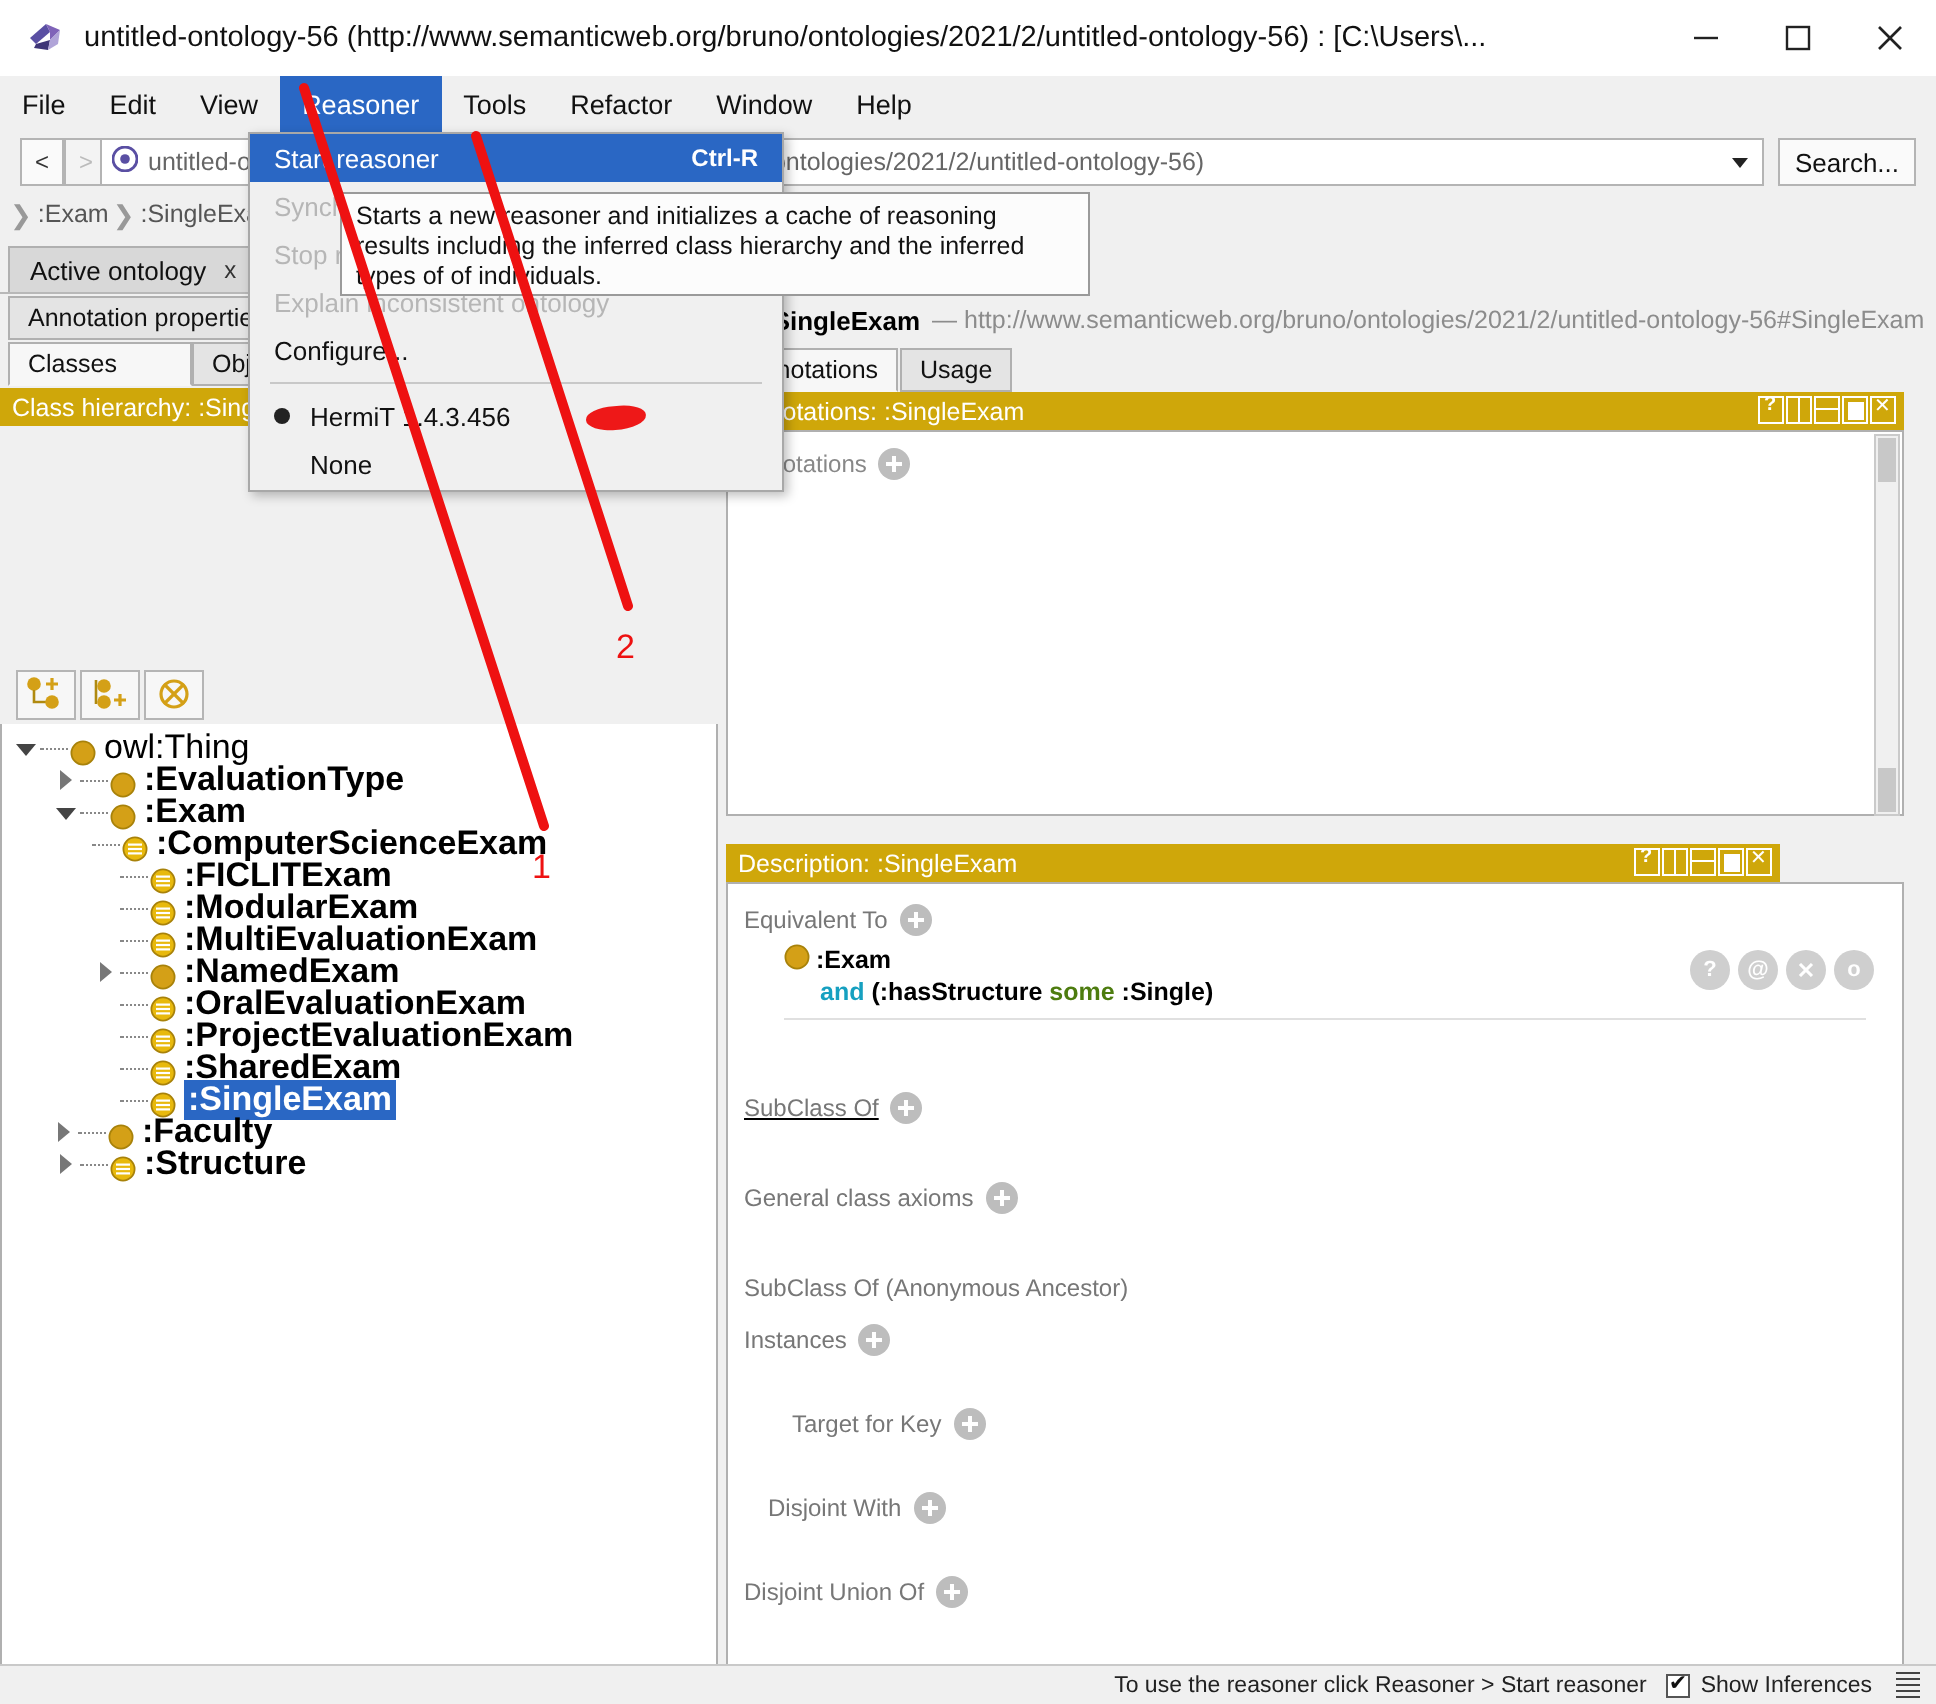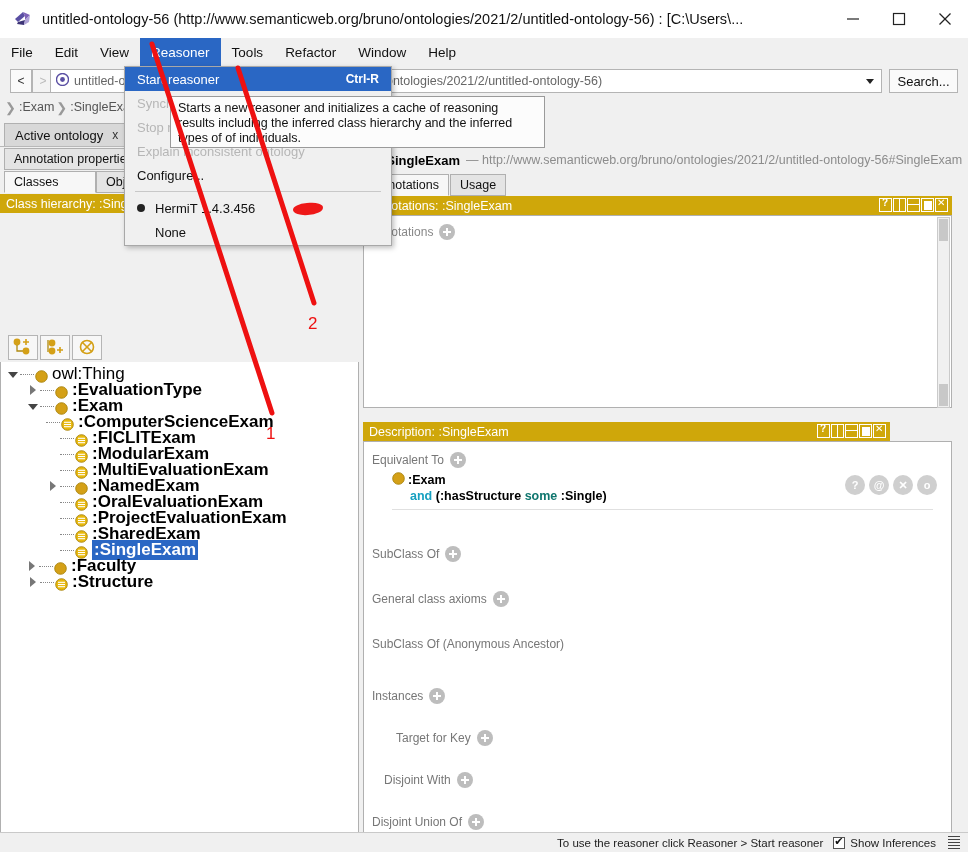--- a/index.html
+++ b/index.html
@@ -215,21 +215,21 @@
     position: absolute; left: 0; top: 439px; width: 589px; height: 390px;
     background: #ffffff; border: 1px solid #b0b0b0;
   }
   .drow { position: relative; padding-left: 8px; }
   .dlabel { font-size: 12px; color: #777; display: inline-block; vertical-align: middle; }
   .dline { display: flex; align-items: center; }
   .axiom-block { margin: 4px 0 0 20px; position: relative; }
   .axiom-row1 { display:flex; align-items:center; font-size:12.5px; font-weight:bold; color:#000; }
   .axiom-row2 { font-size:12.5px; font-weight:bold; margin-left:18px; margin-top:1px; }
   .kw-and { color: #16a0c0; }
-  .kw-some { color: #0f766e; }
+  .kw-some { color: #4d7c0f; }
   .axiom-underline {
     border-bottom: 1px solid #e0e0e0; margin: 6px 18px 0 0;
   }
   .act-icons { position: absolute; right: 14px; top: 3px; display:flex; gap:4px; }
   .aicon {
     width: 20px; height: 20px; border-radius: 50%; background: #cfcfcf;
     color: #ffffff; font-size: 11px; display:flex; align-items:center; justify-content:center;
     font-weight: bold;
   }
 
@@ -637,41 +637,41 @@
           <div class="axiom-underline"></div>
           <div class="act-icons">
             <div class="aicon">?</div>
             <div class="aicon">@</div>
             <div class="aicon">✕</div>
             <div class="aicon">o</div>
           </div>
         </div>
       </div>
 
-      <div class="drow" style="margin-top:36px;">
+      <div class="drow" style="margin-top:36px;text-decoration:underline;">
         <div class="dline">
           <span class="dlabel">SubClass Of</span>
           <span class="plus"></span>
         </div>
       </div>
 
       <div class="drow" style="margin-top:29px;">
         <div class="dline">
           <span class="dlabel">General class axioms</span>
           <span class="plus"></span>
         </div>
       </div>
 
       <div class="drow" style="margin-top:30px;text-align:center;">
         <div class="dline">
           <span class="dlabel">SubClass Of (Anonymous Ancestor)</span>
         </div>
       </div>
 
-      <div class="drow" style="margin-top:37px;">
+      <div class="drow" style="margin-top:11px;">
         <div class="dline">
           <span class="dlabel">Instances</span>
           <span class="plus"></span>
         </div>
       </div>
 
       <div class="drow" style="margin-top:26px;padding-left:32px;">
         <div class="dline">
           <span class="dlabel">Target for Key</span>
           <span class="plus"></span>

